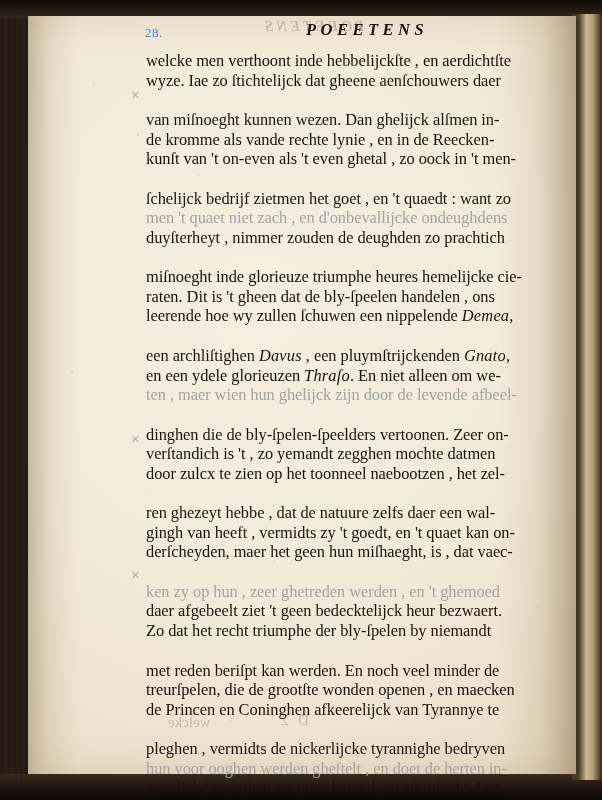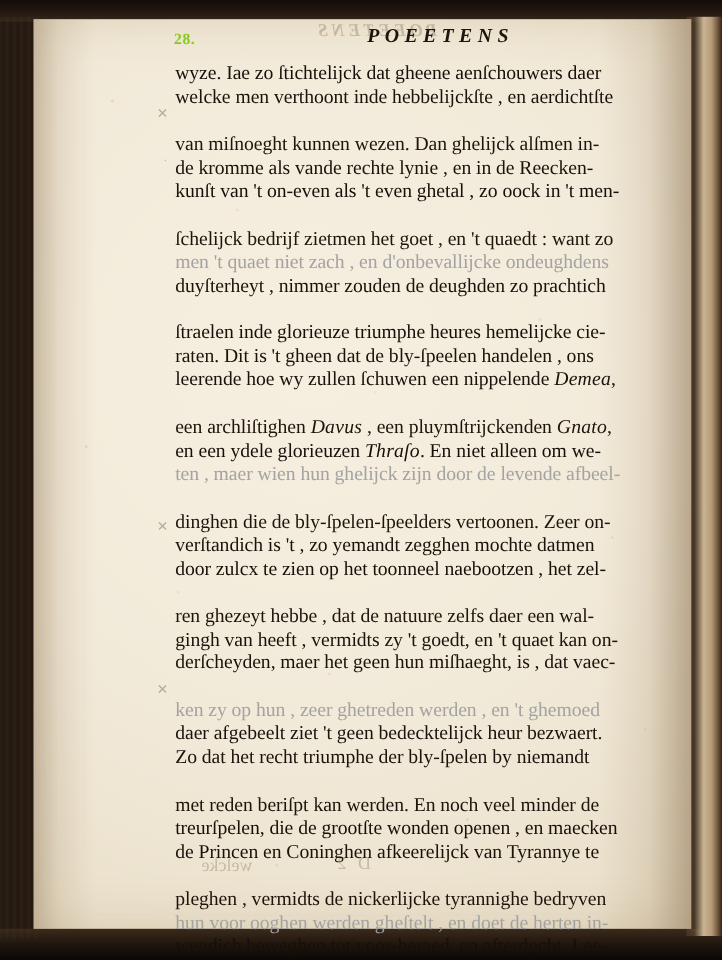--- a/index.html
+++ b/index.html
@@ -137,22 +137,22 @@
   }
 
   .headline {
     position: relative;
     height: 30px;
   }
   .folio {
     position: absolute;
     left: -1px; top: 5px;
     font-size: 13px;
-    font-weight: 700;
-    color: #84cc16;
+    font-weight: 400;
+    color: #3b82f6;
     letter-spacing: .5px;
     font-family: "Liberation Serif", serif;
   }
   .runhead {
     position: absolute;
     left: 160px; top: 0px;
     font-size: 16.5px;
     font-weight: 700;
     font-style: italic;
     letter-spacing: 4.5px;
@@ -247,29 +247,29 @@
   <div class="pencil" style="left:131px; top:566px;">×</div>
 
   <div class="textblock">
 
     <div class="headline">
       <span class="folio">28.</span>
       <span class="runhead">POEETENS</span>
     </div>
 
     <div class="lines" id="body-lines">
+        <div class="ln just">welcke men verthoont inde hebbelijckſte , en  aerdichtſte</div>
         <div class="ln just">wyze.   Iae zo ſtichtelijck dat gheene aenſchouwers daer</div>
-        <div class="ln just">welcke men verthoont inde hebbelijckſte , en  aerdichtſte</div>
         <div class="ln just">van miſnoeght kunnen wezen.     Dan ghelijck alſmen in-</div>
         <div class="ln just">de kromme  als vande rechte lynie , en in  de  Reecken-</div>
         <div class="ln just">kunſt van 't on-even als 't  even ghetal ,  zo oock in 't men-</div>
         <div class="ln just">ſchelijck bedrijf zietmen het goet ,  en 't quaedt : want zo</div>
         <div class="ln just">men 't quaet niet zach ,  en  d'onbevallijcke ondeughdens</div>
         <div class="ln just">duyſterheyt ,  nimmer zouden de deughden zo prachtich</div>
-        <div class="ln just">ſtraelen inde glorieuze  triumphe heures  hemelijcke cie-</div>
+        <div class="ln just">miſnoeght inde glorieuze  triumphe heures  hemelijcke cie-</div>
         <div class="ln just">raten.   Dit is 't gheen dat de  bly-ſpeelen handelen ,  ons</div>
         <div class="ln just">leerende hoe wy zullen ſchuwen een nippelende <i>Demea</i>,</div>
         <div class="ln just">een archliſtighen <i>Davus</i> ,  een pluymſtrijckenden <i>Gnato</i>,</div>
         <div class="ln just">en een ydele glorieuzen <i>Thraſo</i>.   En niet alleen om we-</div>
         <div class="ln just">ten , maer wien hun ghelijck zijn door de levende afbeel-</div>
         <div class="ln just">dinghen die de bly-ſpelen-ſpeelders vertoonen. Zeer on-</div>
         <div class="ln just">verſtandich is 't , zo  yemandt  zegghen  mochte  datmen</div>
         <div class="ln just">door zulcx te zien op het toonneel naebootzen , het zel-</div>
         <div class="ln just">ren ghezeyt  hebbe ,  dat de  natuure  zelfs daer  een wal-</div>
         <div class="ln just">gingh van heeft , vermidts zy 't goedt, en 't quaet kan on-</div>

